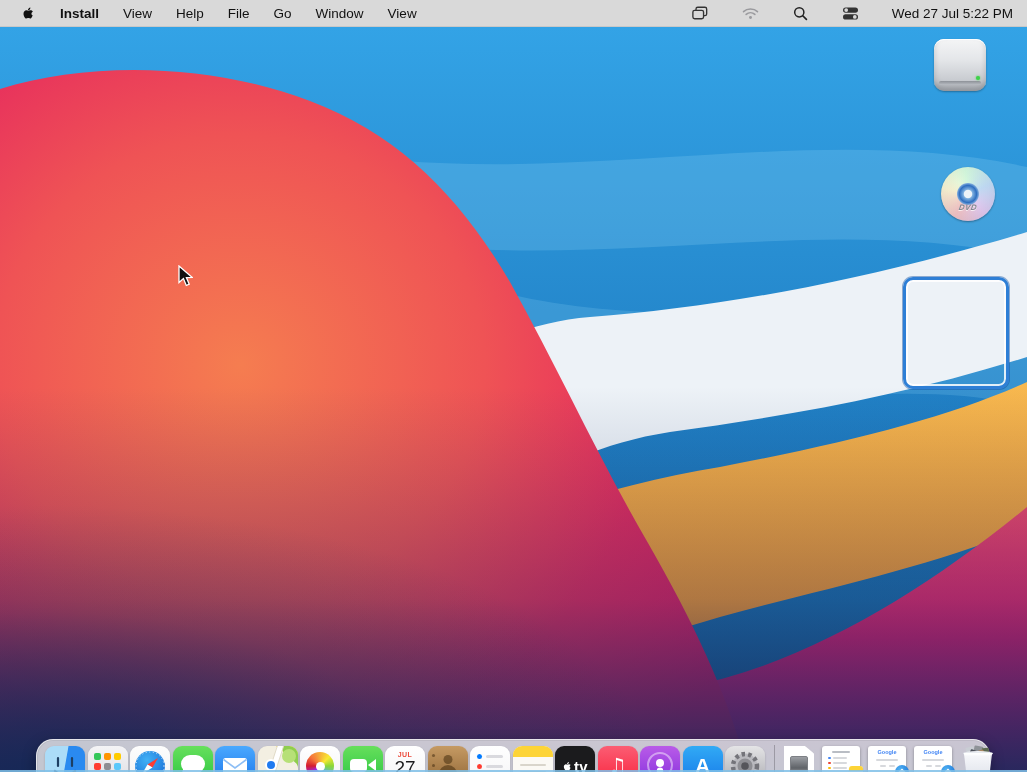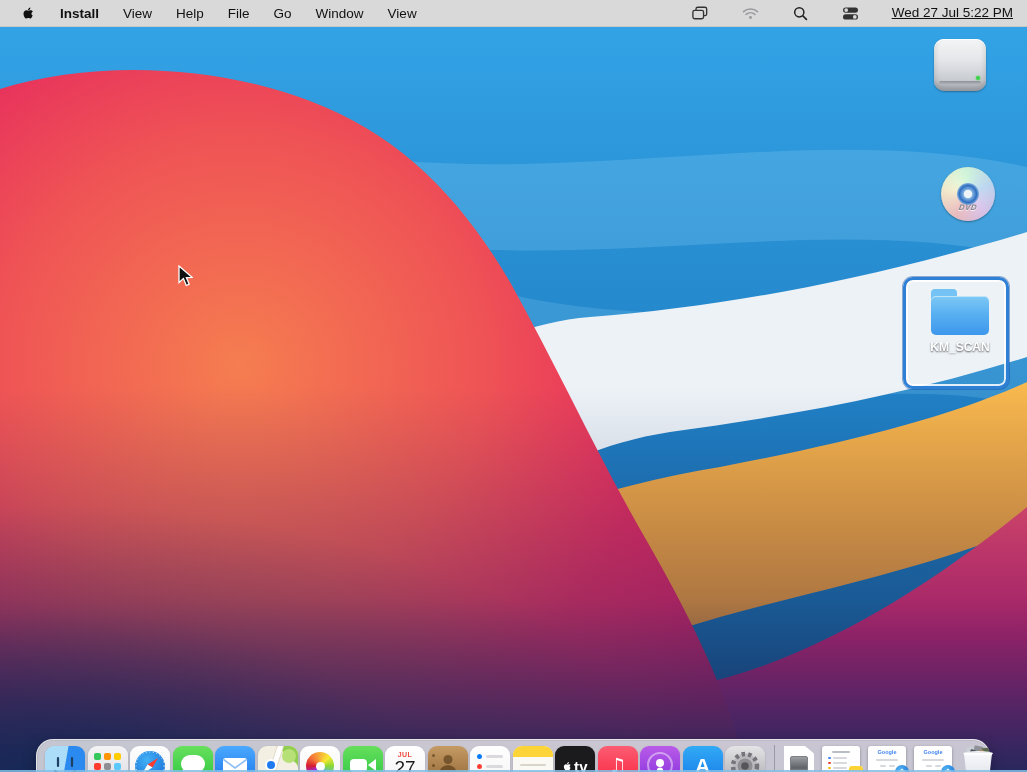--- a/index.html
+++ b/index.html
@@ -9,21 +9,21 @@
 
   
   #menubar { position:absolute; top:0; left:0; right:0; height:27px;
     background:#d9d9d9; display:flex; align-items:center;
     border-bottom:1px solid rgba(0,0,0,.08); z-index:50;
     font-size:13.5px; color:#111; }
   #menubar .left { display:flex; align-items:center; gap:24px; padding-left:21px; }
   #menubar .apple { width:15px; height:17px; display:flex; align-items:center; }
   #menubar .mi { white-space:nowrap; }
   #menubar .mi.bold { font-weight:700; }
-  #menubar .right { margin-left:auto; display:flex; align-items:flex-start; gap:33px; padding-right:14px;text-decoration:underline; }
+  #menubar .right { margin-left:auto; display:flex; align-items:center; gap:33px; padding-right:14px; }
   #menubar .sicon { width:17px; height:17px; display:flex; align-items:center; justify-content:center; }
   #menubar .clock { white-space:nowrap; font-size:13.5px; color:#111; }
 
   
   #desktop { position:absolute; top:27px; left:0; width:1027px; height:745px; overflow:hidden; }
   #wall { position:absolute; inset:0; width:100%; height:100%; }
   #bottom-edge { position:absolute; left:0; right:0; bottom:0; height:2px;
     background:#7fc0e8; opacity:.85; z-index:60; }
 
   
@@ -267,27 +267,20 @@
     </div>
 
     <div class="dicon" style="left:908px; top:140px;">
       <div class="dvd">
         <div class="dvd-ring"></div>
         <div class="dvd-text">DVD</div>
       </div>
     </div>
 
     <div id="km-select"></div>
-    <div class="dicon" style="left:900px; top:258px;">
-      <div class="folder">
-        <div class="tab"></div>
-        <div class="body"></div>
-      </div>
-      <div class="dlabel">KM_SCAN</div>
-    </div>
 
     <svg id="cursor" width="15" height="22" viewBox="0 0 15 22">
       <path d="M1,1 L1,17.5 L5.4,13.6 L8.3,20.5 L11.2,19.2 L8.4,12.5 L14,12.3 Z" fill="#111" stroke="#fff" stroke-width="1.3"></path>
     </svg>
 
     <div id="dock">
       <div class="dock-apps">
 
         <div class="dock-item">
           <div class="tile t-finder">

